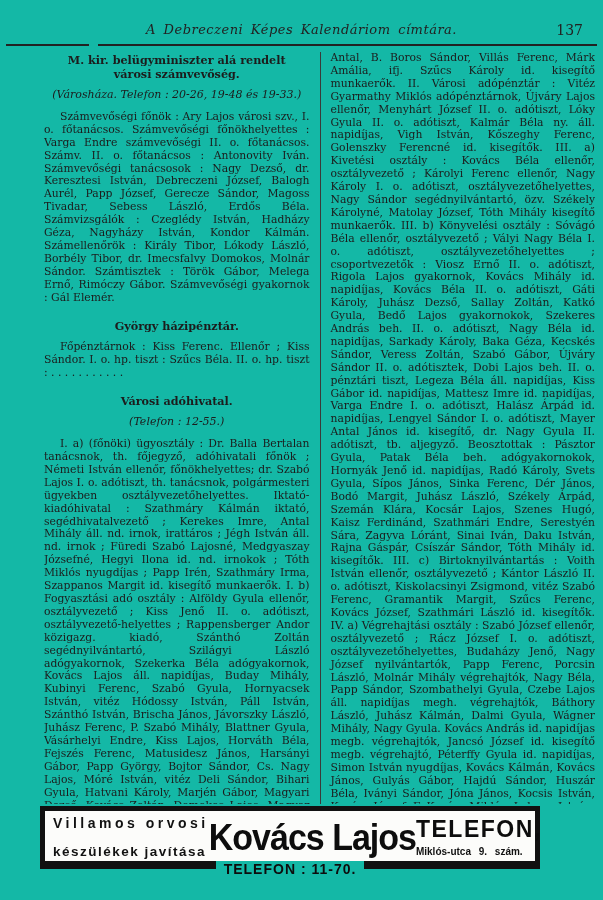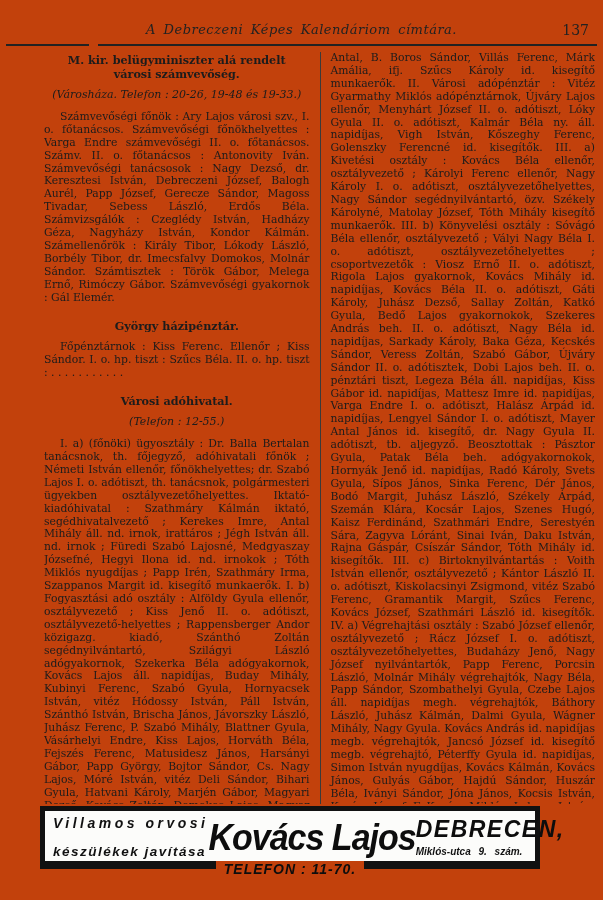--- a/index.html
+++ b/index.html
@@ -7,32 +7,32 @@
     width:603px;height:900px;
     background:#f6f6f4;
     font-family:"DejaVu Serif","Liberation Serif",serif;
     color:#1c1c1c;
     position:relative;
     overflow:hidden;
     -webkit-font-smoothing:antialiased;
   }
   .page{
     position:absolute;inset:0;
-    background:#c2410c;
+    background:#14b8a6;
   }
   
   .header{
     position:absolute;top:22px;left:10px;right:10px;height:20px;
   }
   .running-title{
     position:absolute;left:0;right:0;text-align:center;
     font-style:italic;font-size:13px;letter-spacing:.5px;word-spacing:3px;color:#222;
   }
   .page-number{
-    position:absolute;right:4px;top:0;
+    position:absolute;right:10px;top:0;
     font-size:14px;color:#222;
   }
   .header-rule{
     position:absolute;top:44px;left:6px;right:6px;height:2px;
     background:linear-gradient(to right,#222 0 14%,transparent 14% 15.5%,#222 15.5% 100%);
   }
   
   .columns{
     position:absolute;top:52px;left:10px;right:8px;bottom:96px;
     display:flex;overflow:hidden;margin-left:34px;
@@ -49,21 +49,21 @@
   .sec-title{
     margin:15px 8px 8px;
     text-align:center;font-weight:bold;font-size:11.2px;line-height:13.5px;
   }
   .sec-title.first{margin-top:2px;}
   .sec-subtitle{
     margin:0 0 9px;text-align:center;font-style:italic;font-size:11px;
   }
   
   .ad{
-    position:absolute;left:40px;top:806px;width:500px;font-style:italic;
+    position:absolute;left:40px;top:806px;width:500px;
   }
   .ad-box{
     border:5px solid #111;border-bottom:none;
     display:flex;align-items:center;justify-content:space-between;
     padding:4px 8px 2px;background:#fcfcfa;
     font-family:"Liberation Sans","DejaVu Sans",sans-serif;
   }
   .ad-service{display:flex;flex-direction:column;justify-content:center;}
   .ad-service-line1{
     font-weight:bold;font-size:14px;letter-spacing:3.5px;white-space:nowrap;color:#111;
@@ -125,21 +125,21 @@
   </div>
 
   <div class="ad">
     <div class="ad-box">
       <div class="ad-service">
         <span class="ad-service-line1">Villamos orvosi</span>
         <span class="ad-service-line2">készülékek javítása</span>
       </div>
       <div class="ad-name">Kovács Lajos</div>
       <div class="ad-place">
-        <span class="ad-city">DEBRECEN,</span>
+        <span class="ad-city">TELEFON,</span>
         <span class="ad-address">Miklós-utca 9. szám.</span>
       </div>
     </div>
     <div class="ad-phone-row">
       <div class="ad-phone-bar"></div>
       <span class="ad-phone">TELEFON : 11-70.</span>
       <div class="ad-phone-bar"></div>
     </div>
   </div>
 

